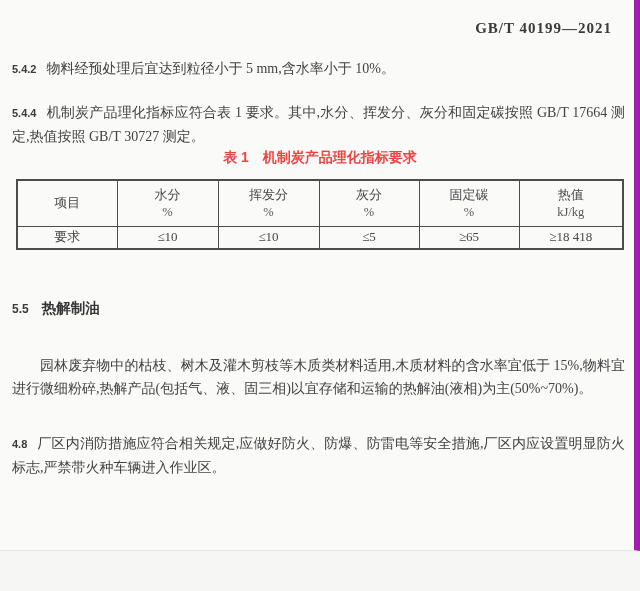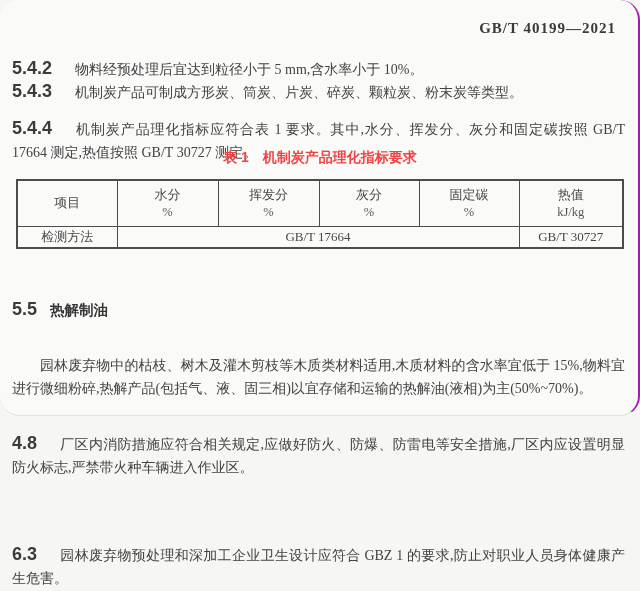--- a/index.html
+++ b/index.html
@@ -5,46 +5,45 @@
   * { margin:0; padding:0; box-sizing:border-box; }
   html,body { width:640px; height:591px; }
   body {
     font-family: "Liberation Serif", "DejaVu Serif", serif;
     background:#f6f6f5;
     color:#414141;
     overflow:hidden;
   }
   .page {
     position:relative;
-    width:640px; height:416px;
+    width:640px; height:551px;
     background:#fafaf9;
-    border-right:2px solid #a21caf;
+    border-right:6px solid #a21caf;
     border-bottom:1px solid #e3e3e1;
-    border-radius:20px;
   }
   .running-head {
     position:absolute; top:20px; right:22px;
     font-weight:bold; font-size:15px; letter-spacing:1px; color:#3a3a3a;
   }
   .clause {
     position:absolute; left:12px; width:613px;
     font-size:14px; line-height:23px;
     text-align:justify; color:#424242;
   }
   .cnum {
     font-family:"Liberation Sans","DejaVu Sans",sans-serif;
     font-weight:600; color:#3b3b3b;
-    margin-right:23px; font-size:18px;
+    margin-right:10px; font-size:11px;
   }
   .subheading {
     position:absolute; left:12px; width:613px;
     font-family:"Liberation Sans","DejaVu Sans",sans-serif;
     font-weight:bold; font-size:14.5px; color:#363636;
   }
-  .subheading .cnum { margin-right:13px; font-weight:bold; font-size:18px; }
+  .subheading .cnum { margin-right:13px; font-weight:bold; font-size:12px; }
   .para-indent { text-indent:2em;margin-top:24px; }
   .table-title {
     position:absolute; top:149px; left:0; width:640px;
     text-align:center; font-weight:bold; font-size:14px; color:#ef4444;
     font-family:"Liberation Sans","DejaVu Sans",sans-serif;
   }
   table.spec {
     position:absolute; top:179px; left:16px; width:606px;
     border-collapse:collapse;
     font-size:13px; color:#474747;
@@ -66,25 +65,22 @@
 <body>
 
 <div class="page">
 
   <div class="running-head">GB/T 40199—2021</div>
 
   <p class="clause" style="top:57px">
     <span class="cnum">5.4.2</span><span>物料经预处理后宜达到粒径小于 5 mm,含水率小于 10%。</span>
   </p>
 
-  <p class="clause" style="top:80px">
-    <span class="cnum">5.4.3</span><span>机制炭产品可制成方形炭、筒炭、片炭、碎炭、颗粒炭、粉末炭等类型。</span>
-  </p>
 
-  <p class="clause" style="top:117px">
+  <p class="clause" style="top:101px">
     <span class="cnum">5.4.4</span><span>机制炭产品理化指标应符合表 1 要求。其中,水分、挥发分、灰分和固定碳按照 GB/T 17664 测定,热值按照 GB/T 30727 测定。</span>
   </p>
 
   <div class="table-title">
     <span>表 1</span> <span>机制炭产品理化指标要求</span>
   </div>
 
   <table class="spec">
     <colgroup>
       <col style="width:100px">
@@ -113,39 +109,39 @@
       </th>
       <th>
         <div class="hdr-name">固定碳</div>
         <div class="hdr-unit">%</div>
       </th>
       <th>
         <div class="hdr-name">热值</div>
         <div class="hdr-unit">kJ/kg</div>
       </th>
     </tr>
-    <tr class="met-row">
-      <td>检测方法</td>
-      <td colspan="4">GB/T 17664</td>
-      <td>GB/T 30727</td>
+    <tr class="req-row">
+      <td>要求</td>
+      <td>≤10</td>
+      <td>≤10</td>
+      <td>≤5</td>
+      <td>≥65</td>
+      <td>≥18 418</td>
     </tr>
   </tbody>
     </table>
 
   <p class="subheading" style="top:299px">
     <span class="cnum">5.5</span><span>热解制油</span>
   </p>
 
   <p class="clause para-indent" style="top:330px">
     <span>园林废弃物中的枯枝、树木及灌木剪枝等木质类材料适用,木质材料的含水率宜低于 15%,物料宜进行微细粉碎,热解产品(包括气、液、固三相)以宜存储和运输的热解油(液相)为主(50%~70%)。</span>
   </p>
 
 
   <p class="clause" style="top:432px">
     <span class="cnum">4.8</span><span>厂区内消防措施应符合相关规定,应做好防火、防爆、防雷电等安全措施,厂区内应设置明显防火标志,严禁带火种车辆进入作业区。</span>
   </p>
 
 
-  <p class="clause" style="top:543px">
-    <span class="cnum">6.3</span><span>园林废弃物预处理和深加工企业卫生设计应符合 GBZ 1 的要求,防止对职业人员身体健康产生危害。</span>
-  </p>
 
 </div>
 
 </body></html>

